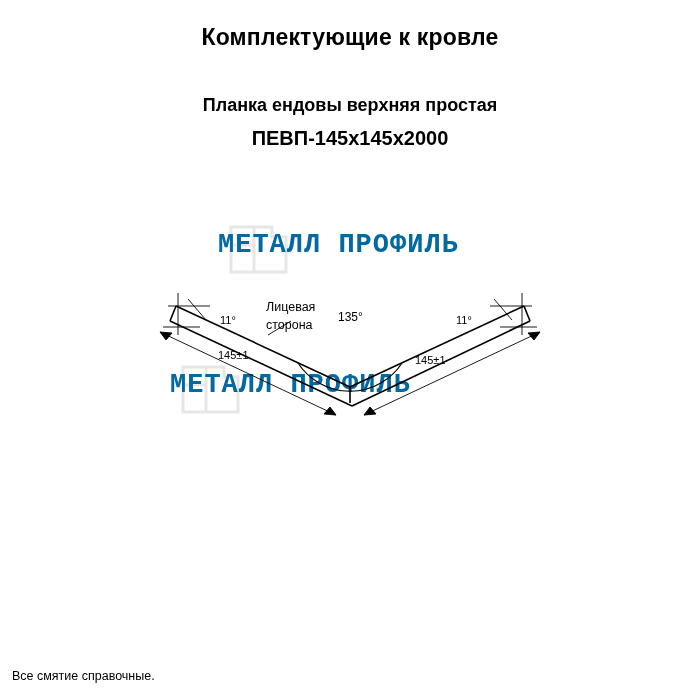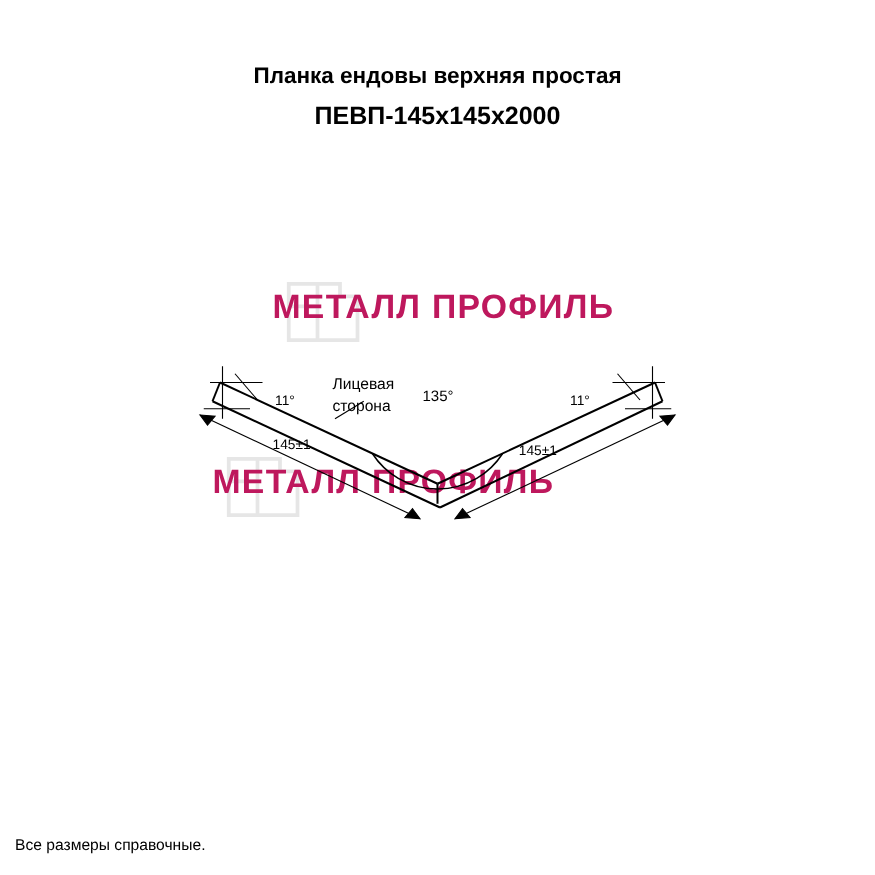--- a/index.html
+++ b/index.html
@@ -30,21 +30,21 @@
   }
   .title-main {
     font-size: 23px;
     font-weight: bold;
     letter-spacing: 0.2px;
     line-height: 30px;
   }
   .title-sub {
     font-size: 18px;
     font-weight: bold;
-    margin-top: 25px;
+    margin-top: 40px;
     line-height: 26px;
   }
   .title-code {
     font-size: 20px;
     font-weight: bold;
     margin-top: 8px;
     line-height: 24px;
   }
   .drawing {
     position: absolute;
@@ -64,24 +64,24 @@
   .footer {
     position: absolute;
     left: 12px;
     bottom: 14px;
     font-size: 12.5px;
     line-height: 19px;
     color: #000000;
   }
   .wm {
     position: absolute;
-    color: #be185d;
+    color: #0369a1;
     font-weight: bold;
     white-space: nowrap;
-    font-family: Liberation Sans, sans-serif;
+    font-family: Liberation Mono, monospace;
   }
   .wm-1 {
     left: 218px;
     top: 55px;
     font-size: 27px;
     letter-spacing: 1px;
   }
   .wm-2 {
     left: 170px;
     top: 195px;
@@ -92,20 +92,21 @@
     font-family: "Liberation Sans", sans-serif;
     fill: #000000;
   }
 </style>
 </head>
 <body>
 
 <div class="page">
 
   <div class="header">
+    <div class="title-main">Комплектующие к кровле</div>
     <div class="title-sub">Планка ендовы верхняя простая</div>
     <div class="title-code">ПЕВП-145x145x2000</div>
   </div>
 
   <div class="watermarks">
     <svg width="700" height="420" viewBox="0 0 700 420">
       <g fill="none" stroke="#e6e6e6" stroke-width="3">
         <path d="M231 52 L231 97 L286 97 L286 62 L272 62 L272 52 Z"></path>
         <path d="M231 70 L254 70 L254 52"></path>
         <path d="M254 70 L254 97"></path>
@@ -175,16 +176,16 @@
 
       <g stroke="#000000" stroke-width="0.9" fill="none">
         <path d="M291 146 L268 160"></path>
       </g>
       <text x="266" y="136" font-size="12.5">Лицевая</text>
       <text x="266" y="154" font-size="12.5">сторона</text>
     </svg>
   </div>
 
   <div class="footer">
-    <div>Все размеры справочные.</div>
+    <div>Все смятие справочные.</div>
   </div>
 
 </div>
 
 </body></html>

